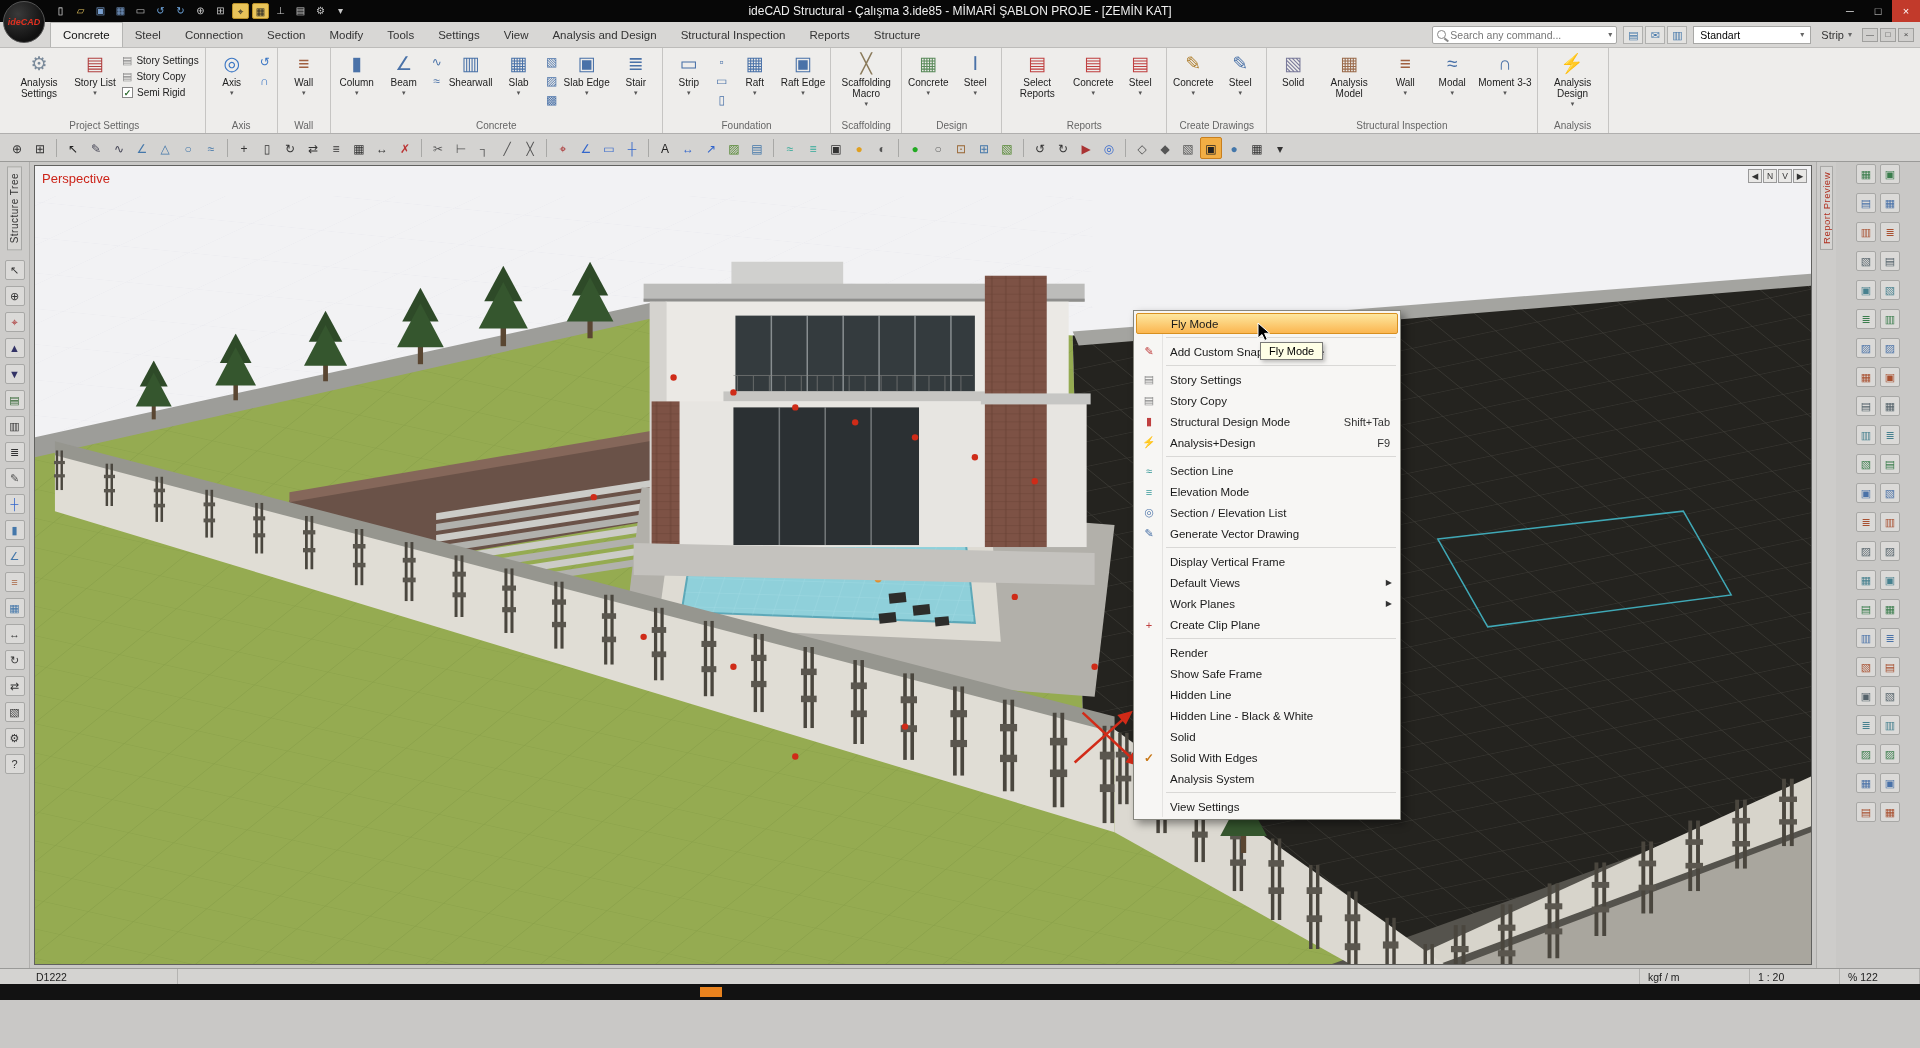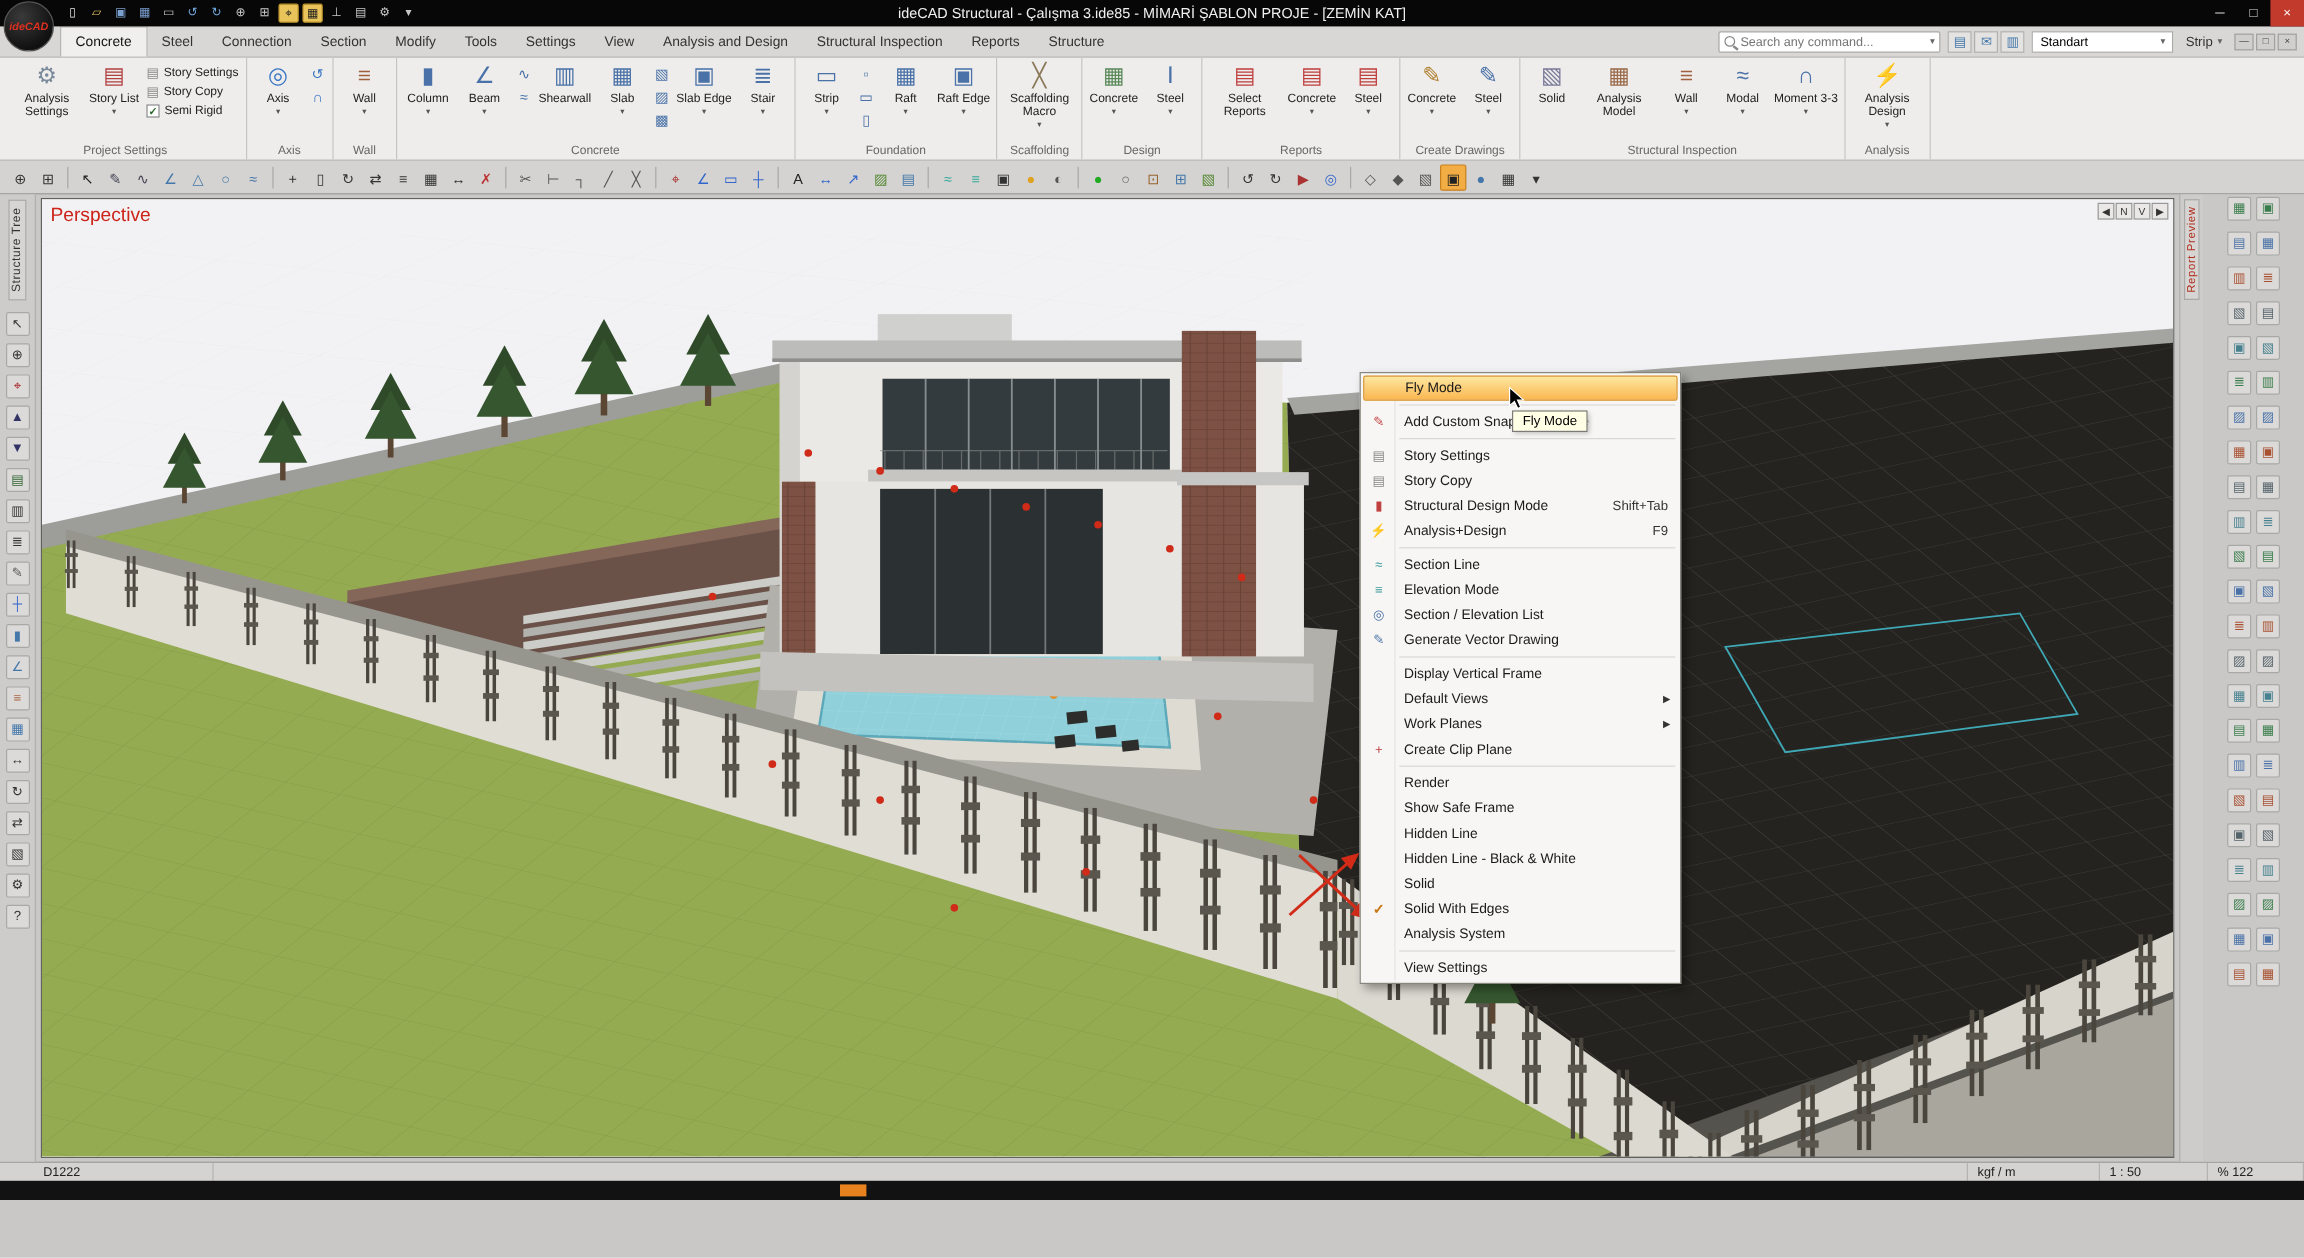--- a/index.html
+++ b/index.html
@@ -49,21 +49,21 @@
 .tbtn{width:22px;height:22px;font-size:12px;line-height:22px;text-align:center;color:#333;border:1px solid transparent;border-radius:2px;cursor:default;flex:none}
 .ton{background:#f2ae44;border-color:#c87f1e;color:#222}
 .tsep{width:1px;height:18px;background:#a8a8a6;margin:0 4px;flex:none}
 #main{display:flex;height:806px}
 #leftpanel{width:30px;background:#cdccca;border-right:1px solid #b0afad;display:flex;flex-direction:column;align-items:center}
 .vtab{writing-mode:vertical-rl;transform:rotate(180deg);font-size:10px;color:#333;background:#d6d5d3;border:1px solid #a8a8a6;padding:6px 1px;margin-top:4px;letter-spacing:.5px;cursor:default;white-space:nowrap}
 #lefticons{display:flex;flex-direction:column;gap:6px;margin-top:10px;align-items:center}
 .pico{width:20px;height:20px;background:#dbdad8;border:1px solid #a8a8a6;font-size:11px;line-height:19px;text-align:center;border-radius:2px;cursor:default}
 #viewport{flex:1;margin:3px 4px;border:1px solid #61615f;position:relative;background:#f2f2f4;overflow:hidden}
 #scene{position:absolute;inset:0;width:100%;height:100%}
-#persp{position:absolute;left:7px;top:5px;color:#cc2419;font-size:16px;z-index:5}
+#persp{position:absolute;left:7px;top:5px;color:#cc2419;font-size:13px;z-index:5}
 #viewnav{position:absolute;right:4px;top:3px;display:flex;gap:1px;z-index:5}
 .navbtn{min-width:14px;height:14px;background:#e9e8e6;border:1px solid #999;font-size:8.5px;line-height:13px;text-align:center;padding:0 2px;color:#333;cursor:default}
 #rightpanel{width:20px;background:#cdccca;border-left:1px solid #b0afad;display:flex;flex-direction:column;align-items:center}
 #rightpanel .vtab{font-size:9.5px;color:#b03020;padding:5px 0}
 #righticons{width:84px;background:#c9c8c6;display:flex;gap:4px;justify-content:center;padding-top:2px}
 .icol{display:flex;flex-direction:column;gap:9px}
 #statusarea{height:48px;padding:5px 0 0 46px;font-size:11.5px;color:#1a1a1a;display:flex;flex-direction:column;gap:3px;background:#cdccca}
 #bottombar{height:16px;background:#d4d3d1;border-top:1px solid #9a9a98;display:flex;align-items:center;font-size:10.5px;color:#222}
 .bcell{padding:0 8px;border-right:1px solid #b4b3b1;height:100%;display:flex;align-items:center;white-space:nowrap}
 .bcell:first-child{margin-left:40px}
@@ -831,19 +831,19 @@
           <span class="pico" style="color: rgb(168, 80, 48);">▦</span>
         </div>
     </div>
   </div>
 
 
   <div id="bottombar">
       <div class="bcell" style="width: 150px; margin-left: 28px;">D1222</div>
       <div class="bcell bflex"></div>
       <div class="bcell" style="width: 110px;">kgf / m</div>
-      <div class="bcell" style="width: 90px;">1 : 50</div>
+      <div class="bcell" style="width: 90px;">1 : 20</div>
       <div class="bcell" style="width: 80px;">% 122</div>
     </div>
   <div id="taskbar">
     <div id="task-accent"></div>
   </div>
 </div>
 
 </body></html>

